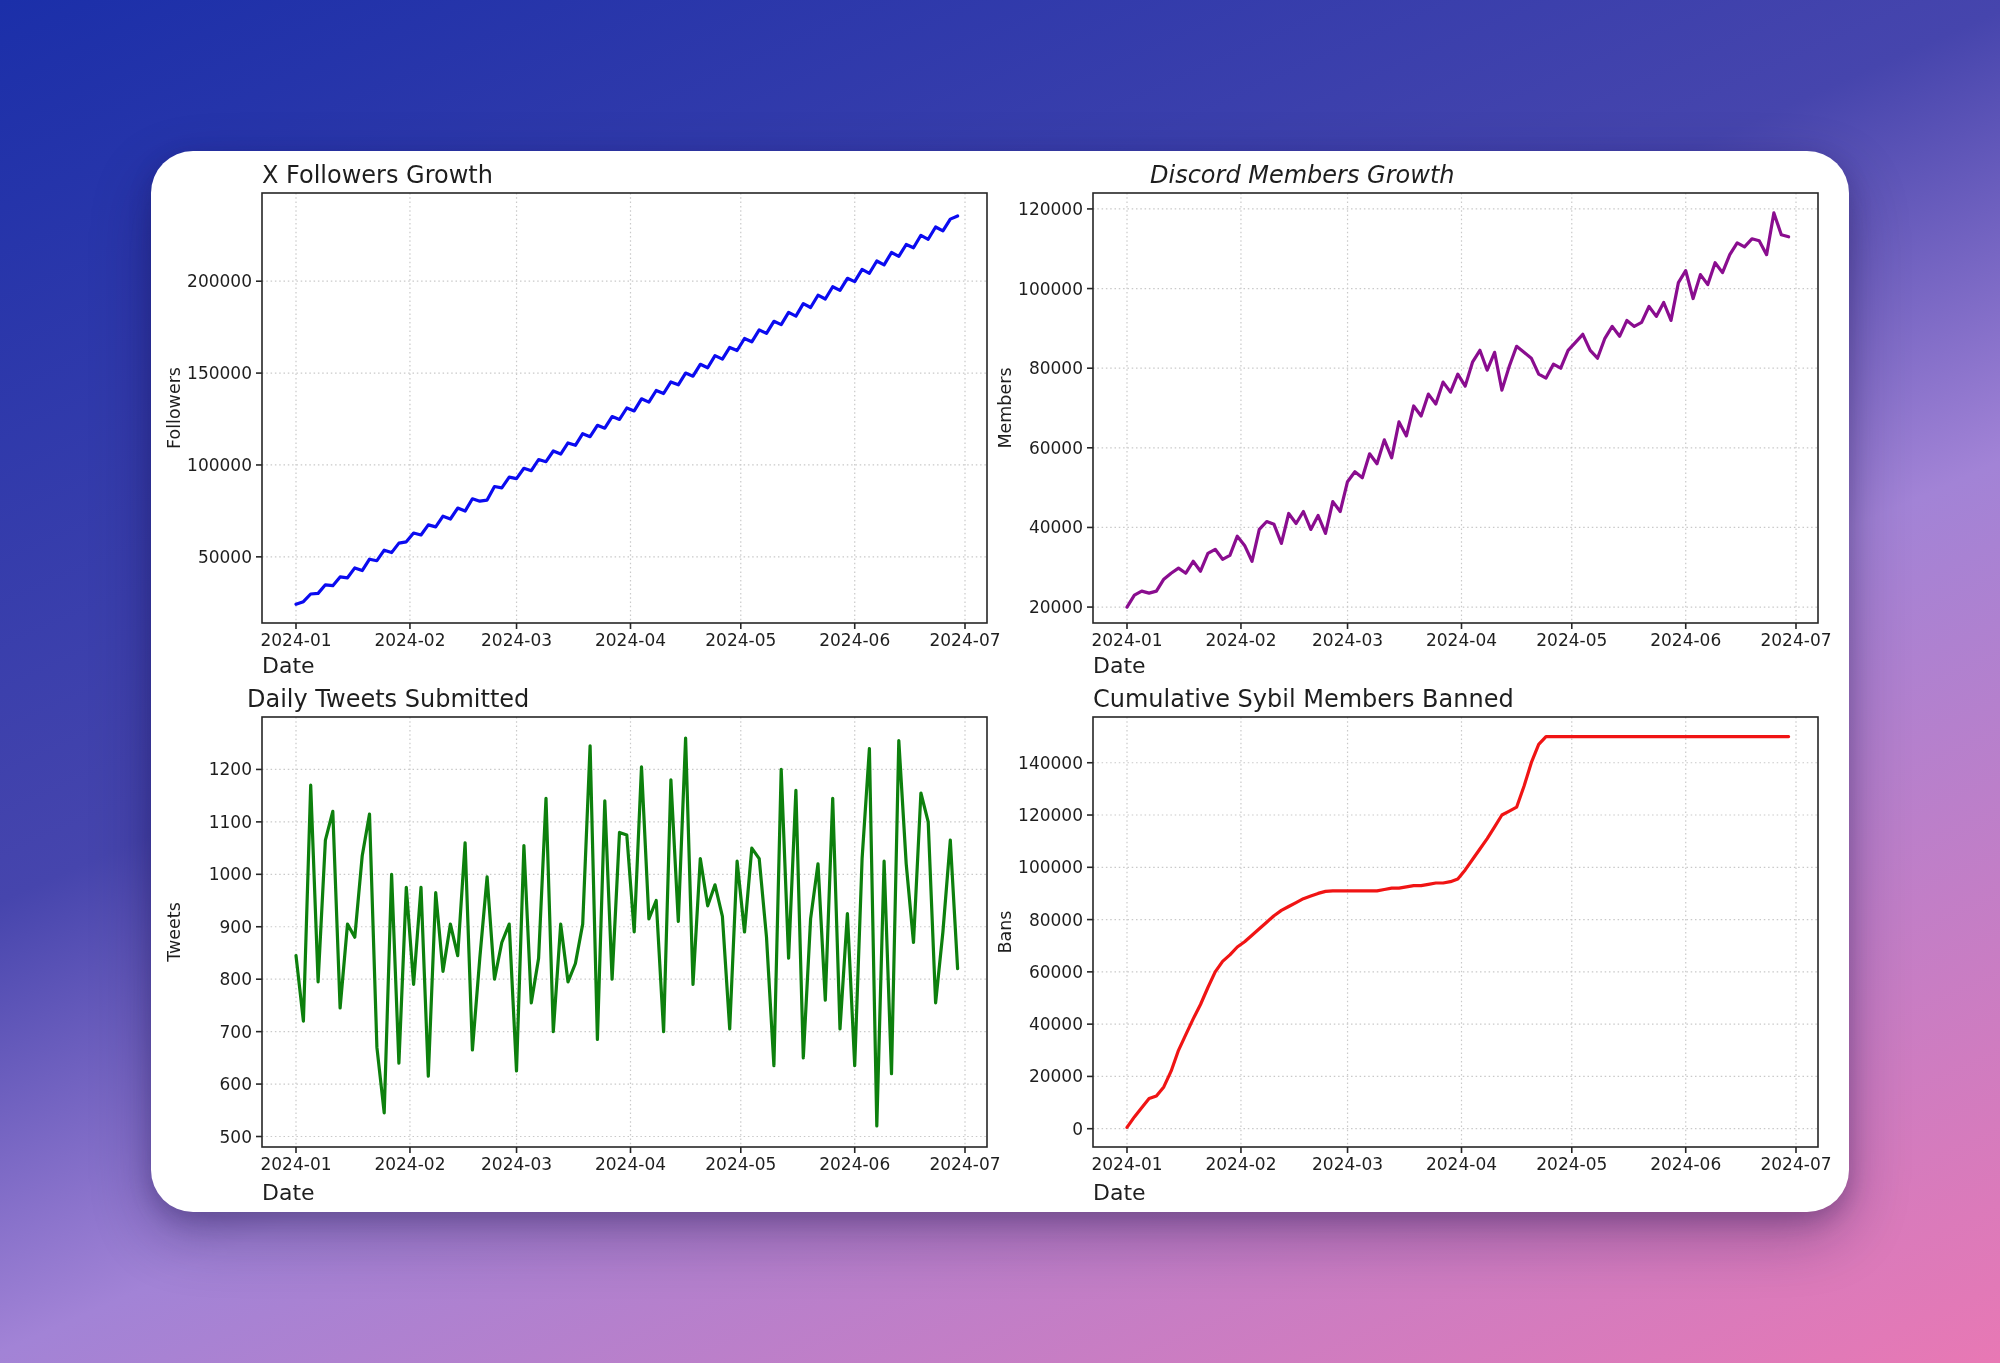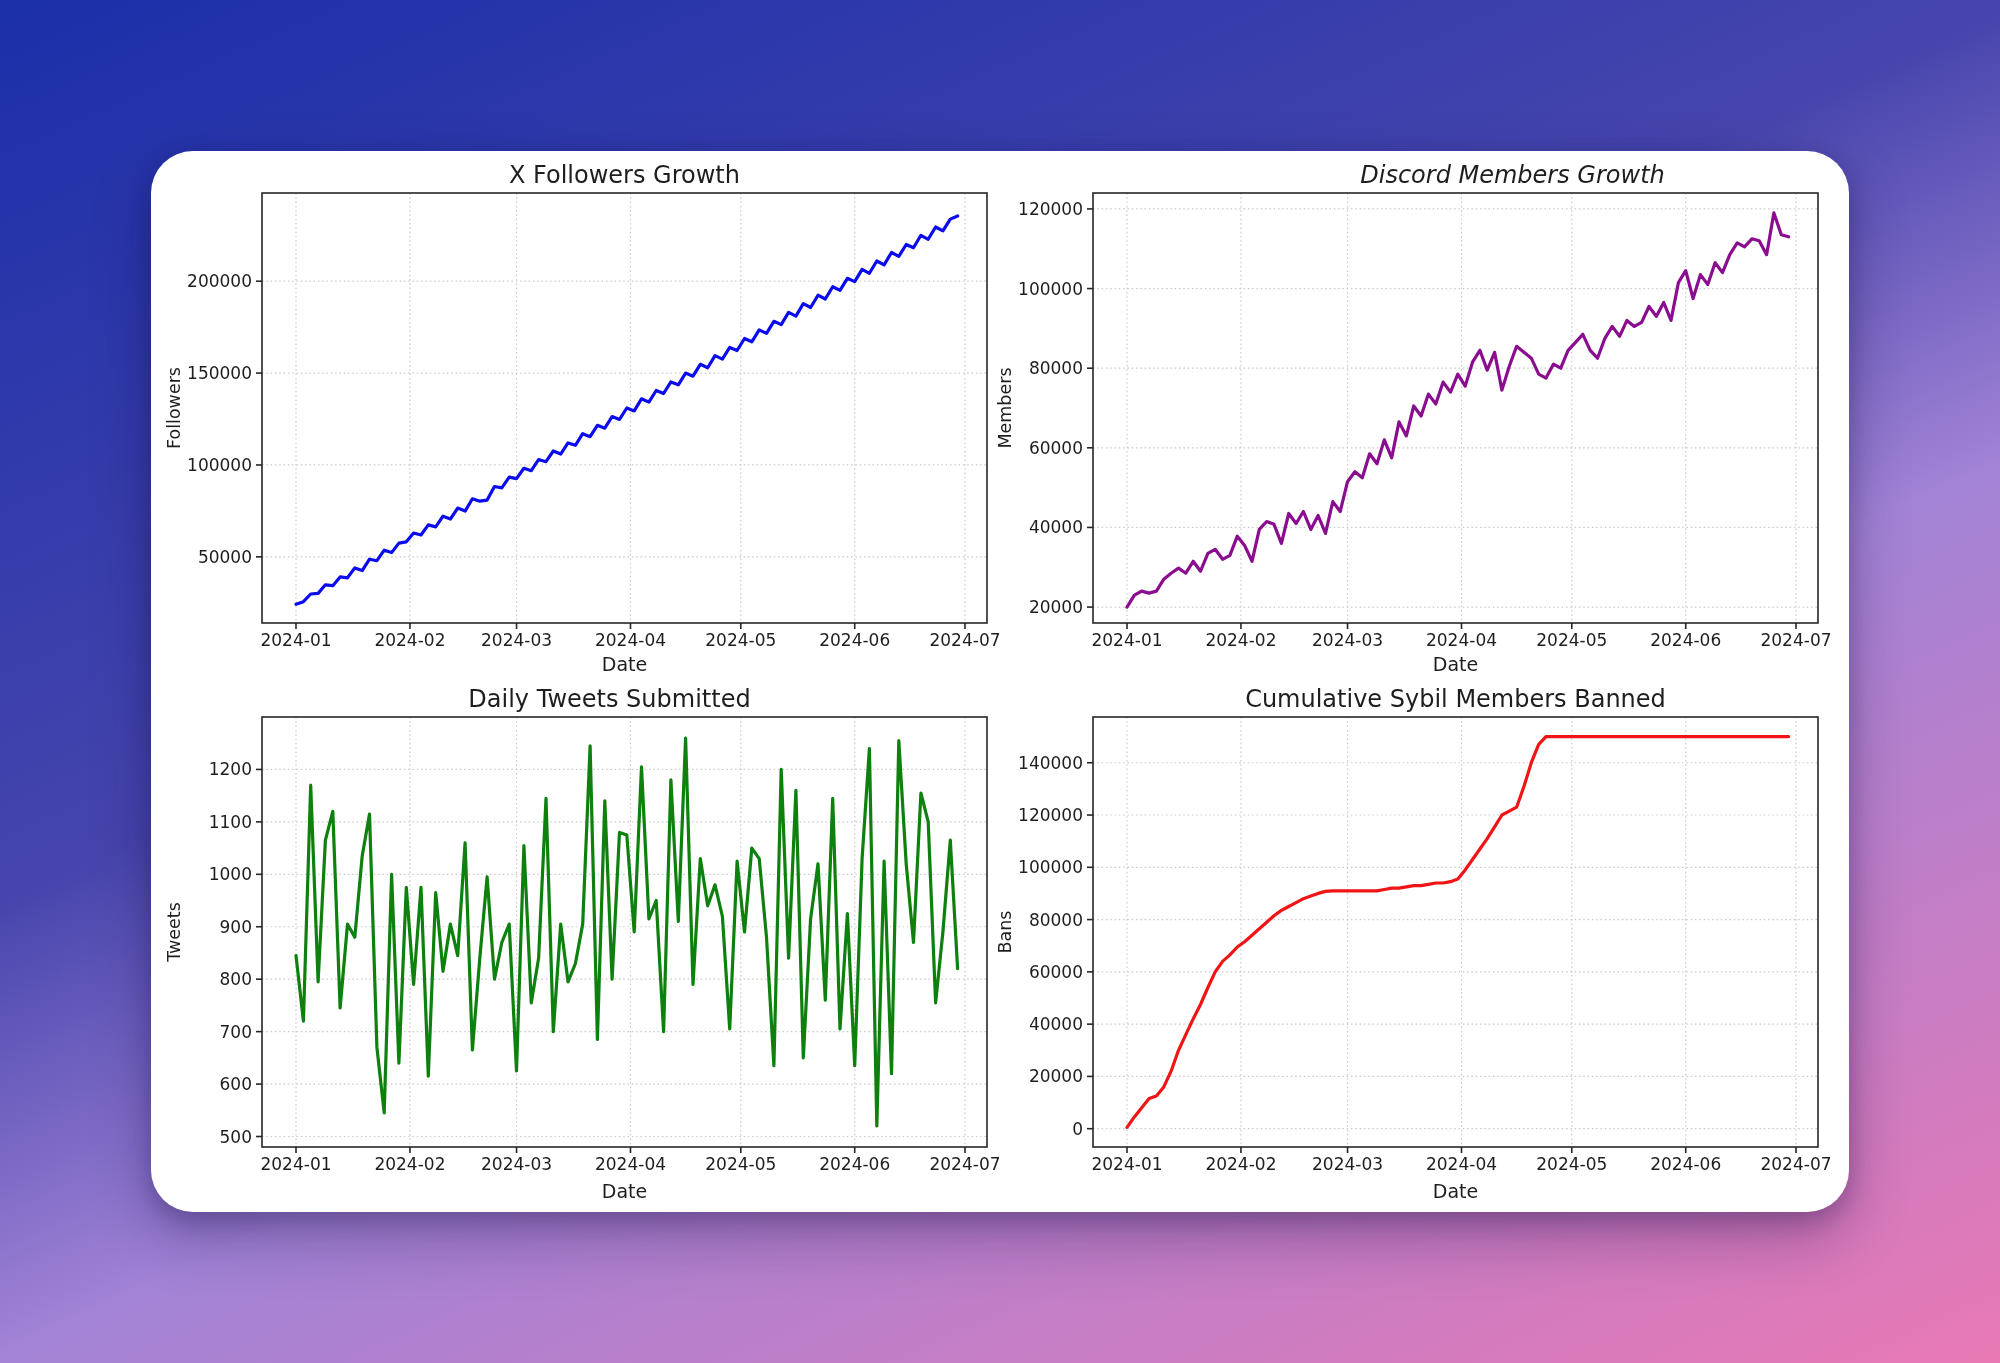--- a/index.html
+++ b/index.html
@@ -12,26 +12,26 @@
     position:absolute;left:151px;top:151px;width:1698px;height:1061px;
     background:#ffffff;border-radius:42px;
     box-shadow:0 24px 60px rgba(25,12,70,.33),0 8px 22px rgba(25,12,70,.22);
   }
   .chart-svg{position:absolute;overflow:visible;}
   #svg-c0{left:130px;top:155px;width:880px;height:545px;}
   #svg-c1{left:960px;top:155px;width:880px;height:545px;}
   #svg-c2{left:130px;top:680px;width:880px;height:545px;}
   #svg-c3{left:960px;top:680px;width:880px;height:545px;}
   .txt{position:absolute;color:#1e1e1e;white-space:nowrap;}
-  .chart-title{width:725px;text-align:center;font-size:24px;}
+  .chart-title{width:725px;font-size:24px;}
   .t-c0{left:262px;top:161px;}
   .t-c1{left:1150px;top:161px;font-style:italic;}
   .t-c2{left:247px;top:685px;}
   .t-c3{left:1093px;top:685px;}
-  .xlabel{width:725px;text-align:center;font-size:19px;}
+  .xlabel{width:725px;text-align:left;font-size:22px;}
   .x-c0{left:262px;top:653px;}
   .x-c1{left:1093px;top:653px;}
   .x-c2{left:262px;top:1180px;}
   .x-c3{left:1093px;top:1180px;}
   .ylabel{font-size:17.5px;transform:translate(-50%,-50%) rotate(-90deg);}
   .y-c0{left:174px;top:408px;}
   .y-c1{left:1005px;top:408px;}
   .y-c2{left:174px;top:932px;}
   .y-c3{left:1005px;top:932px;}
 </style>

